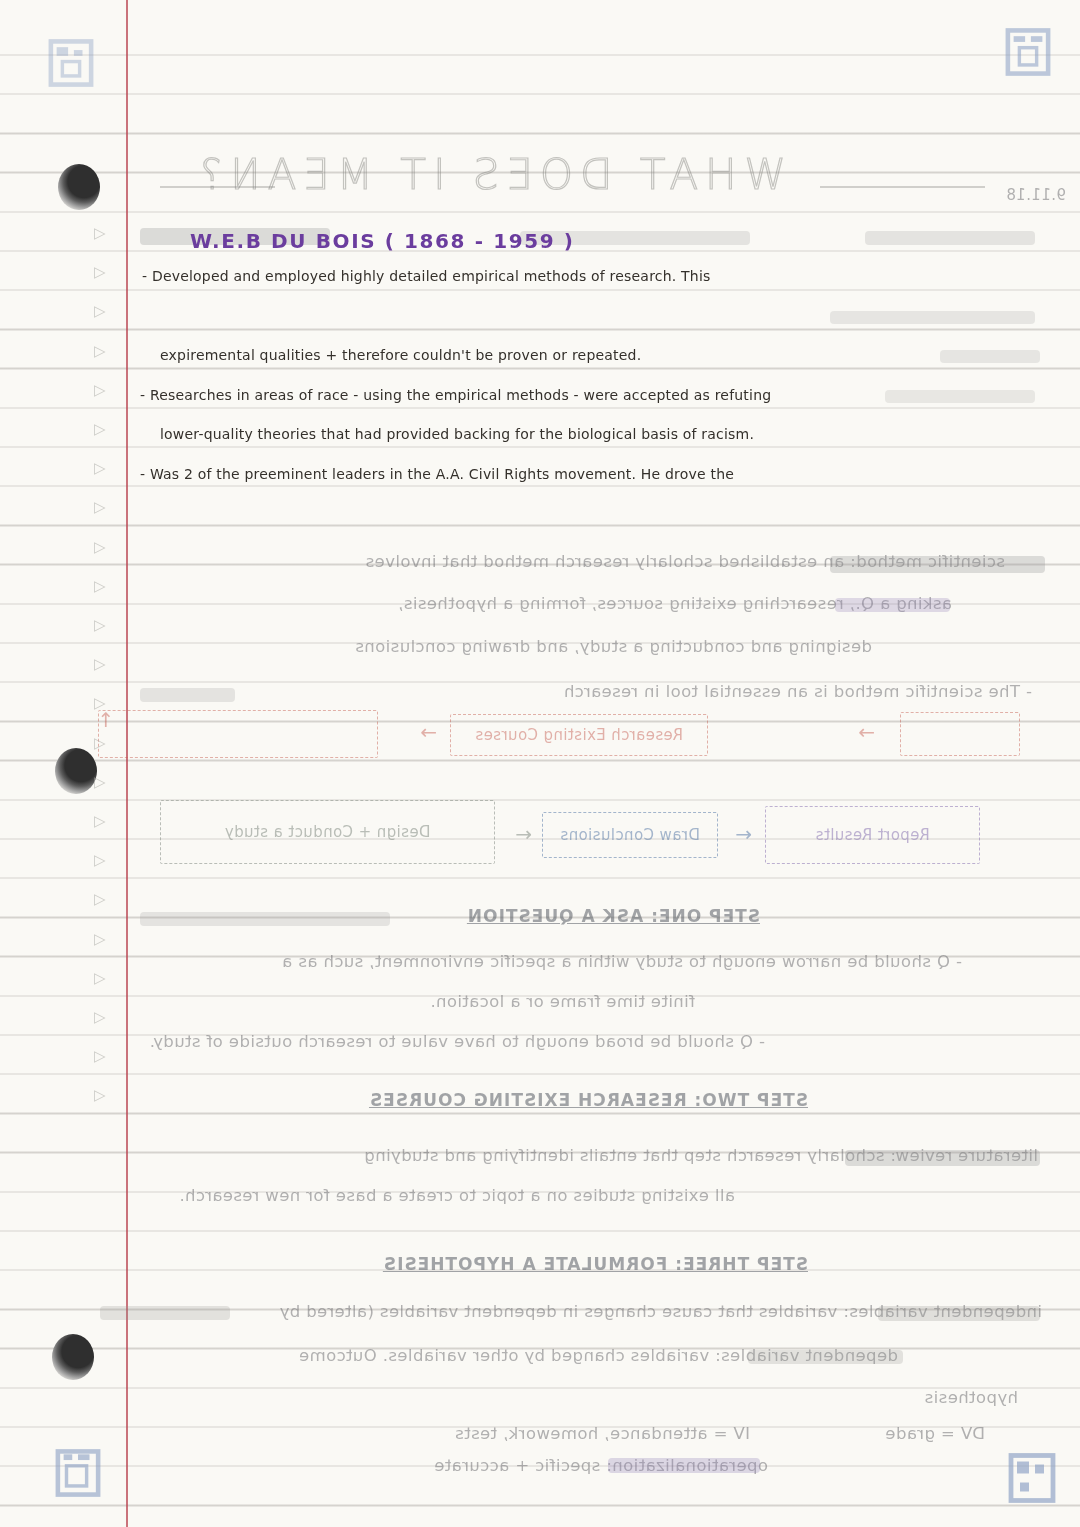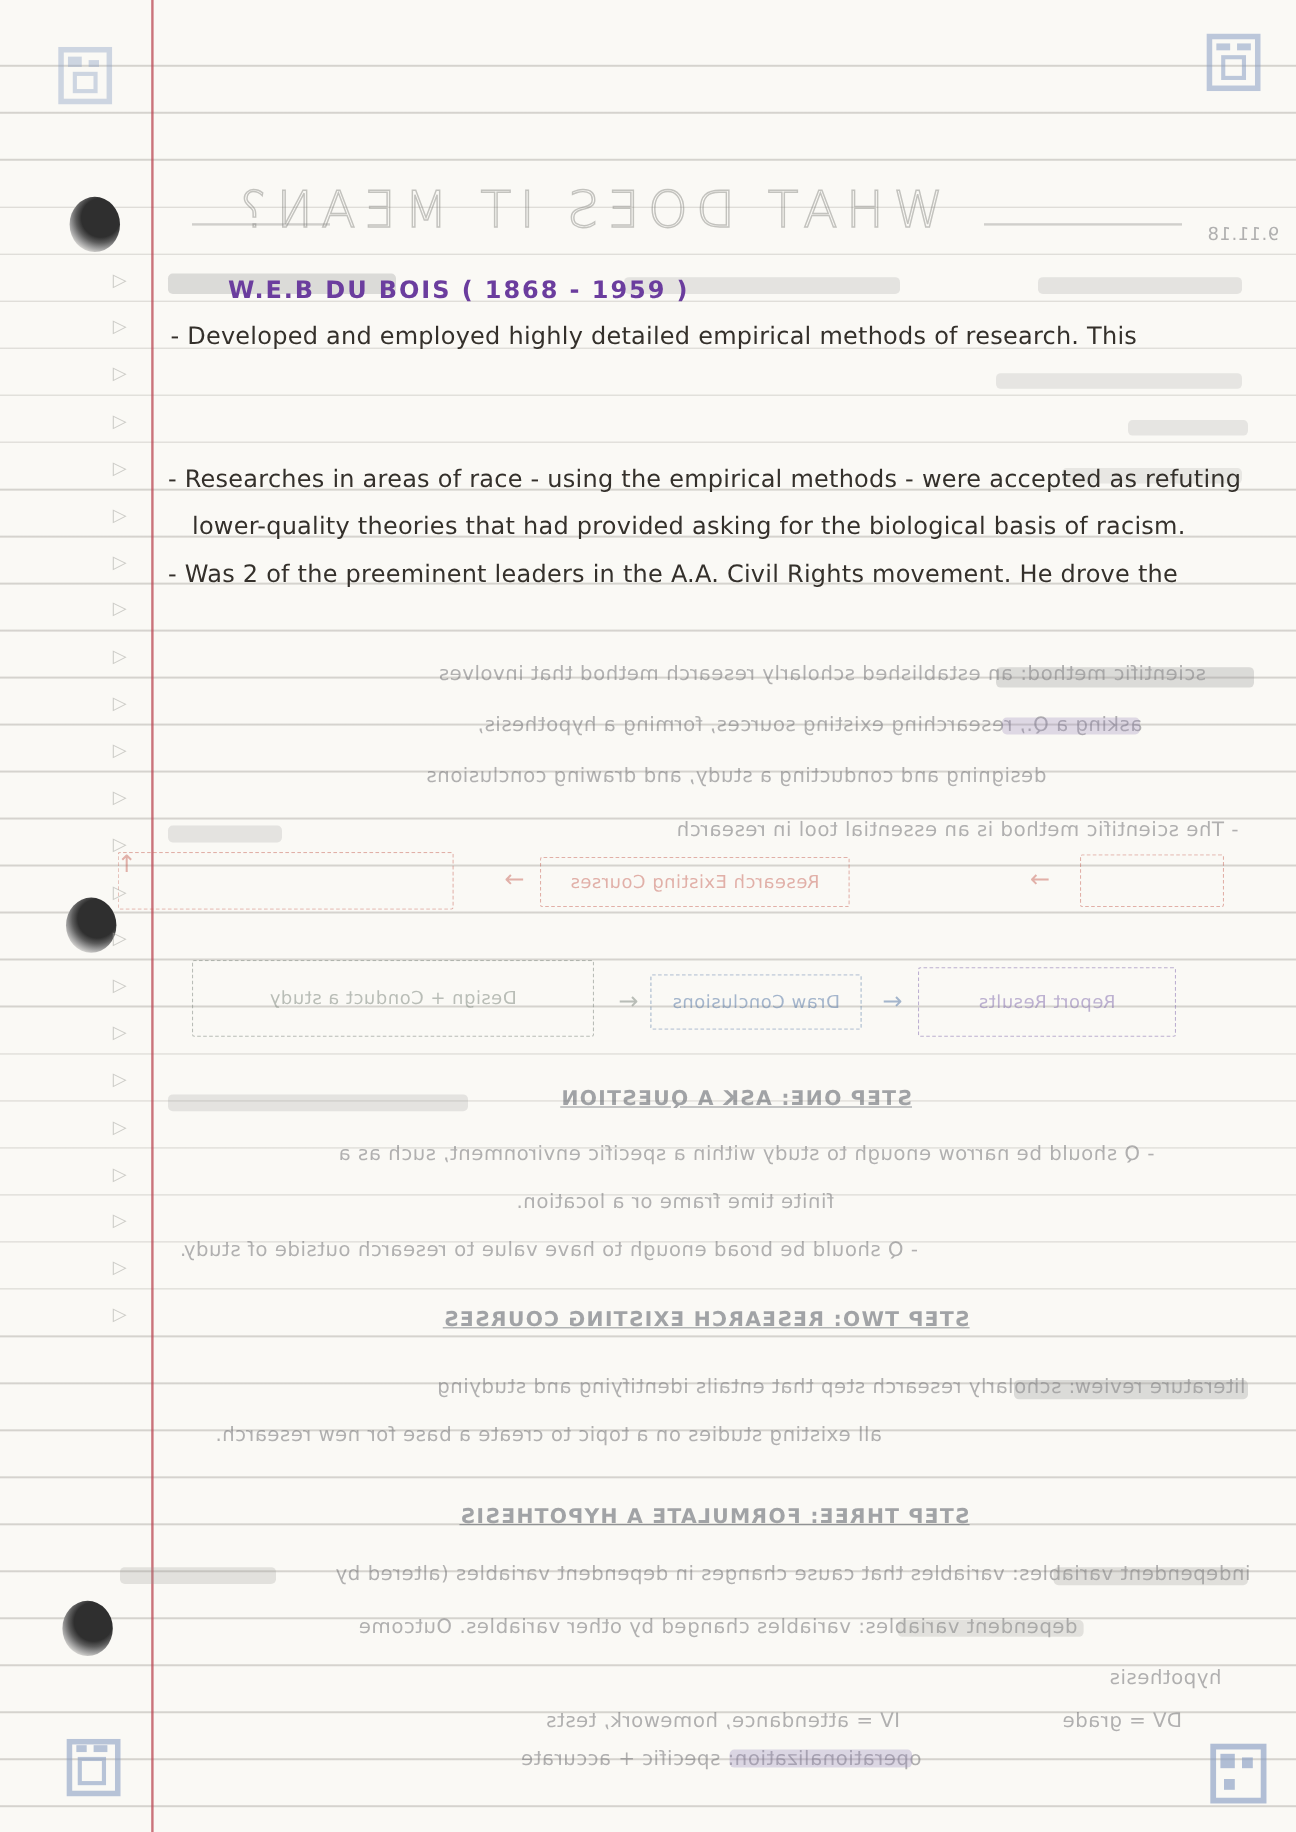--- a/index.html
+++ b/index.html
@@ -31,21 +31,21 @@
   .fbox{position:absolute;border:1.6px dashed currentColor;border-radius:2px;
     display:flex;align-items:center;justify-content:center;text-align:center;
     font-size:15px;letter-spacing:.4px;padding:2px 6px;box-sizing:border-box;}
   .arrow{position:absolute;font-size:20px;}
   .c-red{color:rgba(196,87,75,.45);}
   .c-blue{color:rgba(92,126,170,.55);}
   .c-purple{color:rgba(138,118,178,.55);}
   .c-gray{color:rgba(132,140,131,.55);}
   
   .front{position:absolute;inset:0;}
-  .front .ln{position:absolute;white-space:nowrap;font-size:20px;
+  .front .ln{position:absolute;white-space:nowrap;font-size:14px;
     letter-spacing:.2px;color:#34302b;}
   .heading{position:absolute;white-space:nowrap;font-size:20px;font-weight:bold;
     letter-spacing:1.6px;}
   .smudge{position:absolute;border-radius:4px;}
   .m-arrow{position:absolute;font-size:15px;color:rgba(168,168,162,.55);}
 </style>
 </head>
 <body>
 
 <div class="page">
@@ -160,18 +160,19 @@
       <div class="m-arrow" style="left: 94px; top: 929.6px;">▷</div>
       <div class="m-arrow" style="left: 94px; top: 968.8px;">▷</div>
       <div class="m-arrow" style="left: 94px; top: 1008px;">▷</div>
       <div class="m-arrow" style="left: 94px; top: 1047.2px;">▷</div>
       <div class="m-arrow" style="left: 94px; top: 1086.4px;">▷</div>
     </div>
 
   <div class="front">
     <div class="heading" style="left:190px;top:229px;color:#6b3d9e">W.E.B DU BOIS ( 1868 - 1959 )</div>
     <div class="ln" style="left:142px;top:268px">- Developed and employed highly detailed empirical methods of research. This</div>
+    <div class="ln" style="left:160px;top:347px">expiremental qualities + therefore couldn't be proven or repeated.</div>
     <div class="ln" style="left:140px;top:387px">- Researches in areas of race - using the empirical methods - were accepted as refuting</div>
-    <div class="ln" style="left:160px;top:426px">lower-quality theories that had provided asking for the biological basis of racism.</div>
+    <div class="ln" style="left:160px;top:426px">lower-quality theories that had provided backing for the biological basis of racism.</div>
     <div class="ln" style="left:140px;top:466px">- Was 2 of the preeminent leaders in the A.A. Civil Rights movement. He drove the</div>
   </div>
 
 </div>
 
 </body></html>

